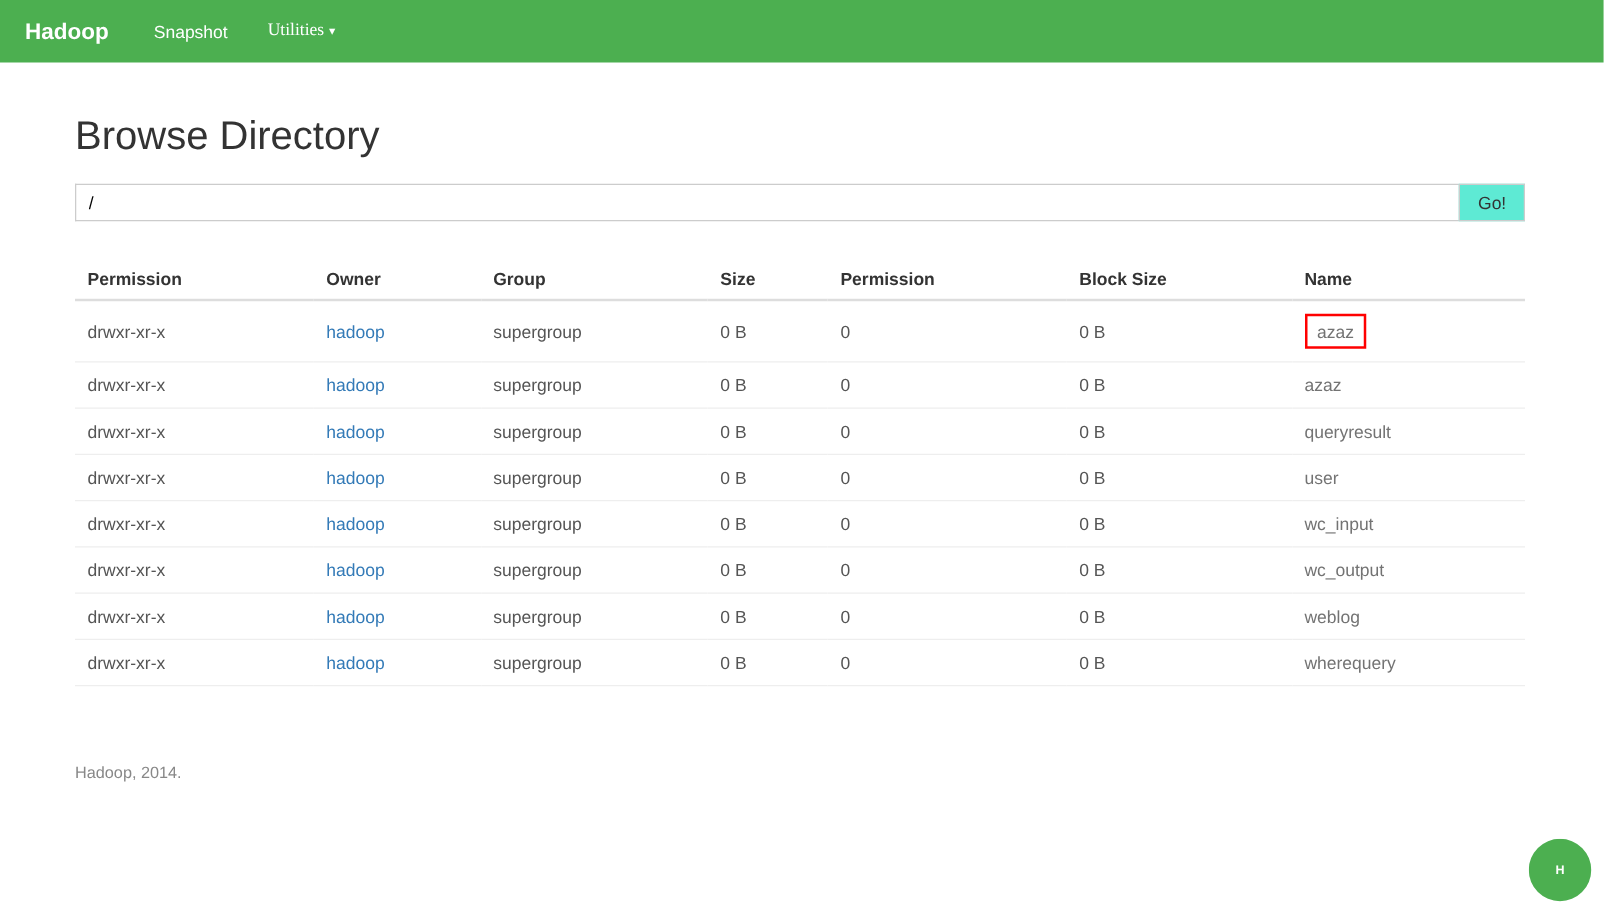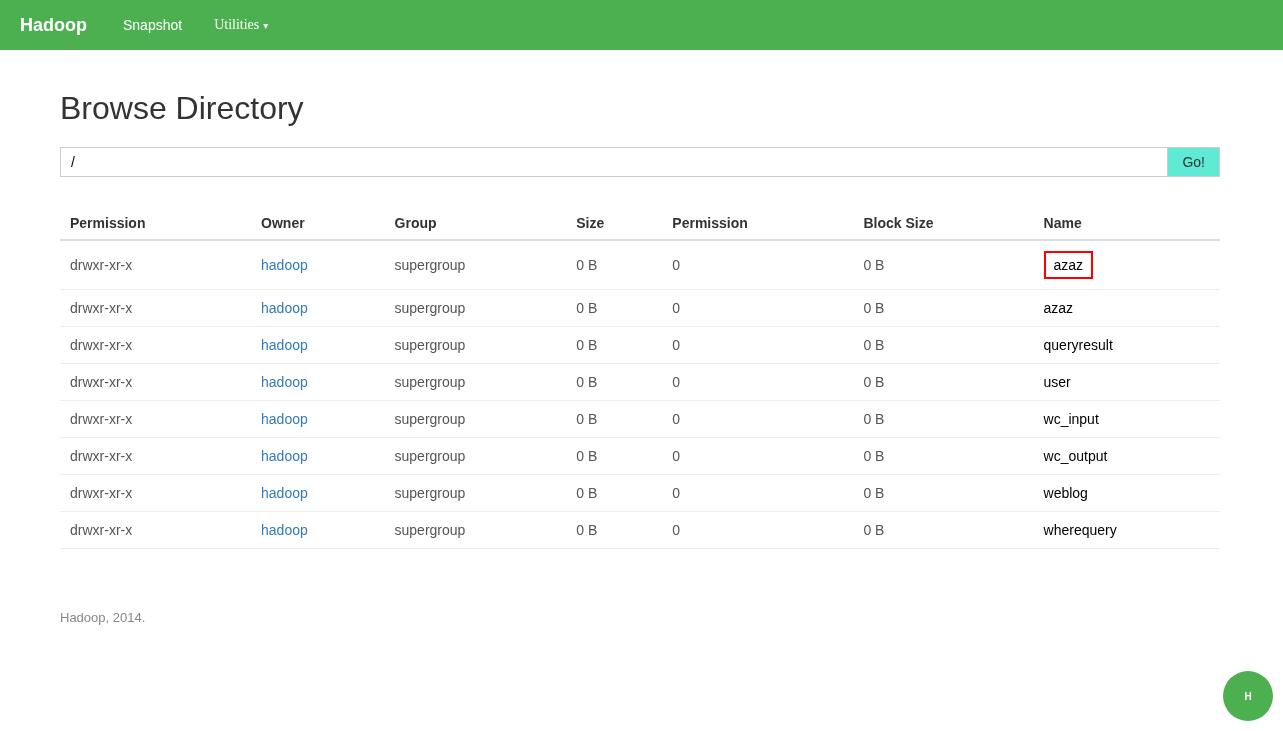--- a/index.html
+++ b/index.html
@@ -89,21 +89,21 @@
       padding: 8px 10px;
       color: #333;
       font-weight: bold;
     }
     .dir-table td {
       padding: 10px 10px;
       border-bottom: 1px solid #eee;
       color: #555;
     }
     .dir-table td a {
-      color: #000000;
+      color: #737373;
       text-decoration: none;
     }
     .dir-table th:nth-child(4),
     .dir-table th:nth-child(5),
     .dir-table th:nth-child(6),
     .dir-table th:nth-child(7) {
       text-align: left;
     }
     .highlighted-cell {
       border: 2px solid red;

